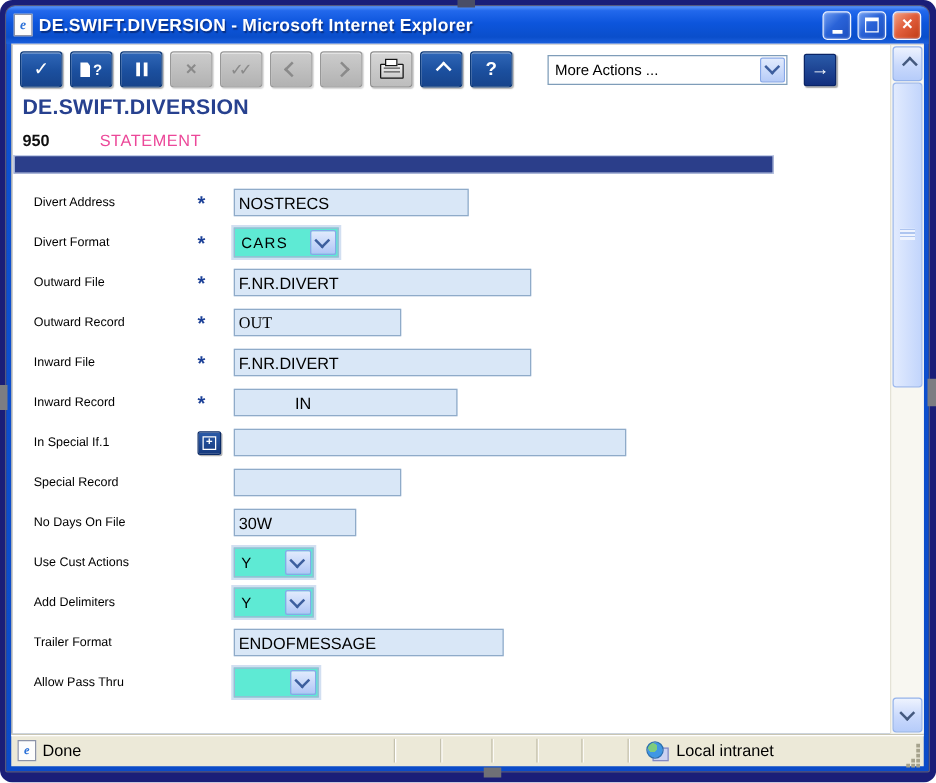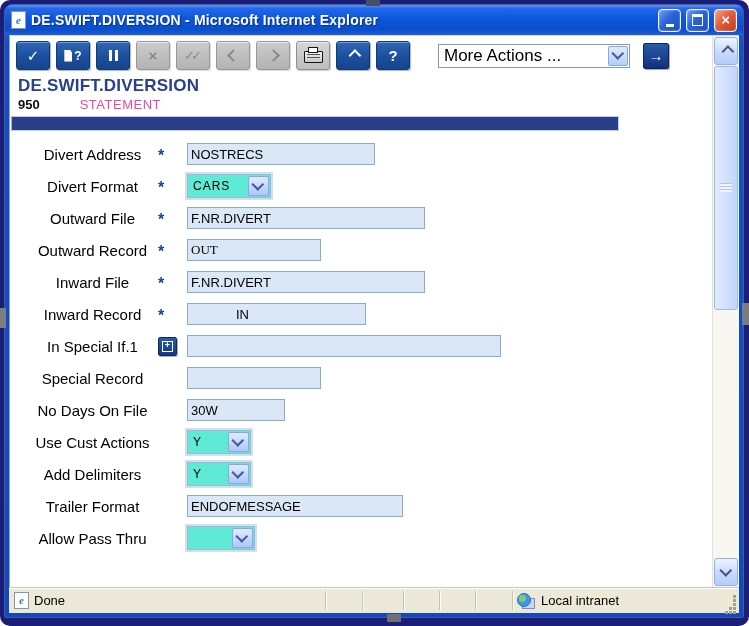--- a/index.html
+++ b/index.html
@@ -49,37 +49,37 @@
   .pauseic i{width:3px;height:11px;background:currentColor;}
   .pgq{display:flex;align-items:center;gap:2px;}
   .pgq .pg{width:8px;height:12px;background:#fff;clip-path:polygon(0 0,70% 0,100% 30%,100% 100%,0 100%);}
   .pgq b{font-size:12px;line-height:1;}
   .printeric{position:relative;width:17px;height:10px;background:linear-gradient(180deg,#f2f2f2,#c8c8c8);
              border:1px solid #151515;border-radius:1px;margin-top:3px;}
   .printeric::before{content:"";position:absolute;top:-5px;left:3px;width:8px;height:4px;background:#fff;border:1px solid #151515;}
   .printeric::after{content:"";position:absolute;top:2px;left:2px;right:2px;height:1px;background:#555;box-shadow:0 3px 0 #555;}
   .dropdown{margin-left:22px;width:190px;height:22px;border:1px solid #7f9db9;background:#fff;
             display:flex;align-items:center;flex:0 0 auto;}
-  .dd-text{flex:1;padding-left:5px;font-size:17px;color:#000;white-space:nowrap;}
+  .dd-text{flex:1;padding-left:5px;font-size:12px;color:#000;white-space:nowrap;}
   .dd-btn{width:18px;height:18px;margin:1px;border:1px solid #86a7e8;border-radius:2px;
           background:linear-gradient(180deg,#e2ebfd,#b7ccf8);display:flex;align-items:center;justify-content:center;color:#3d5e9e;}
   .go-btn{margin-left:7px;width:24px;height:24px;border:1px solid #0a2466;border-radius:2px;
           background:linear-gradient(180deg,#2a5aa8,#122f7e);color:#fff;display:flex;align-items:center;
           justify-content:center;font-size:15px;font-weight:bold;box-shadow:1px 1px 1px rgba(0,0,0,.35);}
   
   .pagehead{padding-left:8px;}
   .ptitle{margin:3px 0 0 0;font-size:17px;font-weight:bold;color:#27418f;letter-spacing:.2px;}
-  .psub{display:flex;align-items:flex-start;margin-top:1px;font-size:13px;}
+  .psub{display:flex;align-items:flex-start;margin-top:9px;font-size:13px;}
   .pkey{font-weight:bold;color:#101010;}
   .ptype{margin-left:40px;color:#ec4899;letter-spacing:.5px;}
   .sectionbar{margin:4px 0 0 1px;width:606px;height:13px;background:#2b3e8a;border:1px solid #c3cde8;border-left-color:#9fb0d8;}
   
   .formarea{margin-top:7px;}
   .row{height:32px;display:flex;align-items:center;padding-left:17px;}
-  .rlabel{width:131px;font-size:15px;color:#000;white-space:nowrap;text-align:center;}
+  .rlabel{width:131px;font-size:10px;color:#000;white-space:nowrap;}
   .rmark{width:29px;display:flex;align-items:center;}
   .req{color:#1c4097;font-weight:bold;font-size:16px;line-height:10px;margin-top:4px;}
   .plusbtn{width:17px;height:17px;background:linear-gradient(180deg,#2a5aa8,#15397e);border:1px solid #0a2a66;
            border-radius:2px;display:flex;align-items:center;justify-content:center;box-shadow:1px 1px 0 rgba(0,0,0,.3);}
   .plusbtn i{width:9px;height:9px;border:1px solid #fff;color:#fff;font-size:9px;line-height:7px;
              text-align:center;font-style:normal;font-weight:bold;display:block;}
   .tinput{height:20px;background:#d9e7f7;border:1px solid #8fabc9;font-size:13px;color:#000;
           padding:0 3px;font-family:"Liberation Sans",sans-serif;box-sizing:content-box;}
   .sel{height:22px;display:flex;align-items:stretch;background:#5eead4;border:1px solid #9fb6d4;
        box-shadow:0 0 0 2px #d2dff1;}
@@ -97,21 +97,21 @@
           background:linear-gradient(90deg,#e2ebfe,#c2d5fc);}
   .sthumb::after{content:"";position:absolute;left:5px;right:5px;top:50%;height:9px;margin-top:-5px;
           background:repeating-linear-gradient(180deg,#aec5f0 0 1px,#eef3fe 1px 3px);}
   
   .statusrow{padding:0 4px;}
   .statusbar{height:25px;background:#ece9d8;border-top:1px solid #c9c6b4;box-shadow:inset 0 1px 0 #ffffff;
              display:flex;align-items:center;font-size:13px;color:#000;}
   .pane{height:19px;display:flex;align-items:center;}
   .pane.mainpane{flex:1;padding-left:5px;gap:5px;min-width:0;}
   .pane.spacer{border-left:1px solid #c5c2ae;box-shadow:inset 1px 0 0 #fff;}
-  .pane.zone{width:206px;border-left:1px solid #c5c2ae;box-shadow:inset 1px 0 0 #fff;padding-left:4px;gap:6px;}
+  .pane.zone{width:206px;border-left:1px solid #c5c2ae;box-shadow:inset 1px 0 0 #fff;padding-left:14px;gap:6px;}
   .statuspage{position:relative;width:13px;height:15px;background:#fdfdfd;border:1px solid #8c93a8;
               display:flex;align-items:center;justify-content:center;}
   .statuspage b{color:#2a70d8;font-size:10px;font-family:"Liberation Serif",serif;font-style:italic;font-weight:bold;line-height:1;}
   .zoneicon{position:relative;width:18px;height:16px;}
   .zoneicon .monitor{position:absolute;right:0;bottom:0;width:11px;height:9px;background:#ccd2f2;border:1px solid #8289c2;}
   .zoneicon .globe{position:absolute;left:0;top:0;width:12px;height:12px;border-radius:50%;
                    background:radial-gradient(circle at 35% 35%,#7ecb7e 0 32%,#3f97e4 34% 100%);border:1px solid #2d6fae;}
   .grip{position:relative;width:14px;height:16px;margin-left:2px;}
   .grip::before{content:"";position:absolute;right:3px;bottom:3px;width:3px;height:3px;background:#a5a28c;
         box-shadow:-8px 8px 0 #a5a28c,-4px 4px 0 #a5a28c,-4px 8px 0 #a5a28c,0 -8px 0 #a5a28c,0 -4px 0 #a5a28c,0 0 0 #a5a28c,0 4px 0 #a5a28c,0 8px 0 #a5a28c;}

